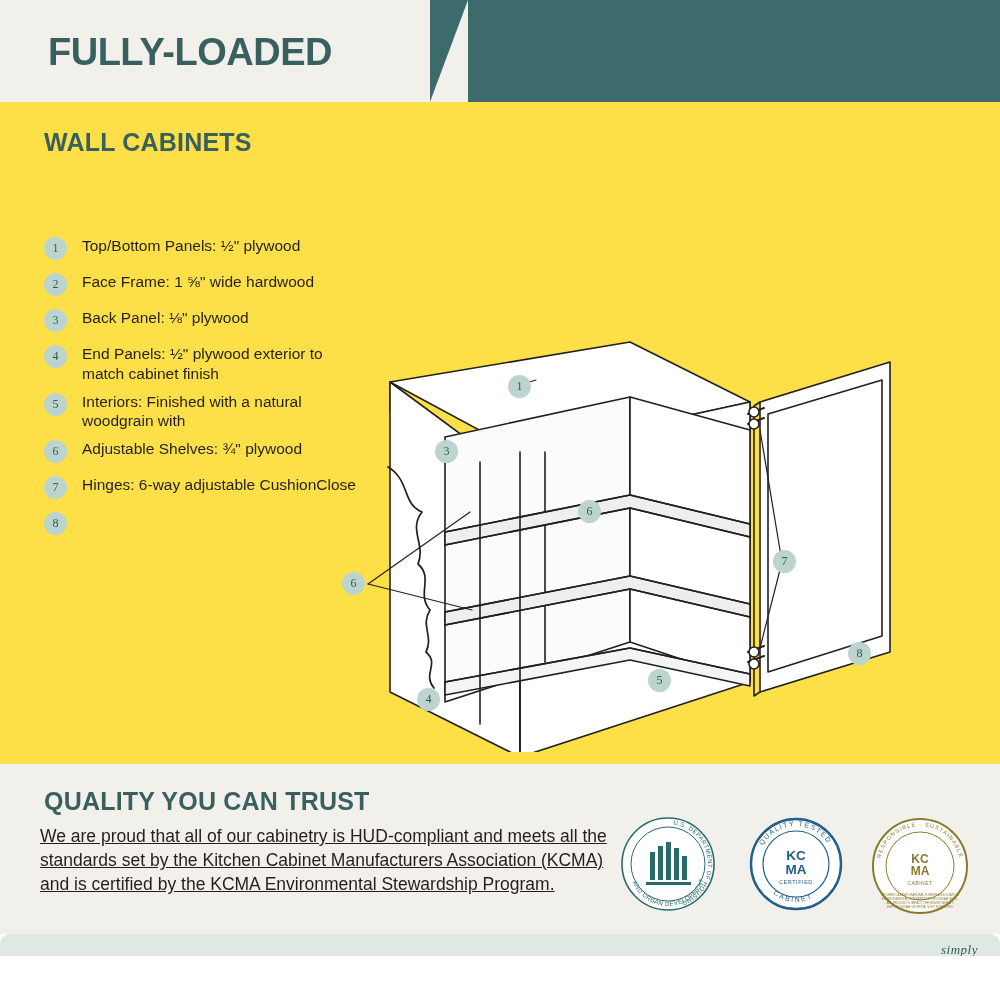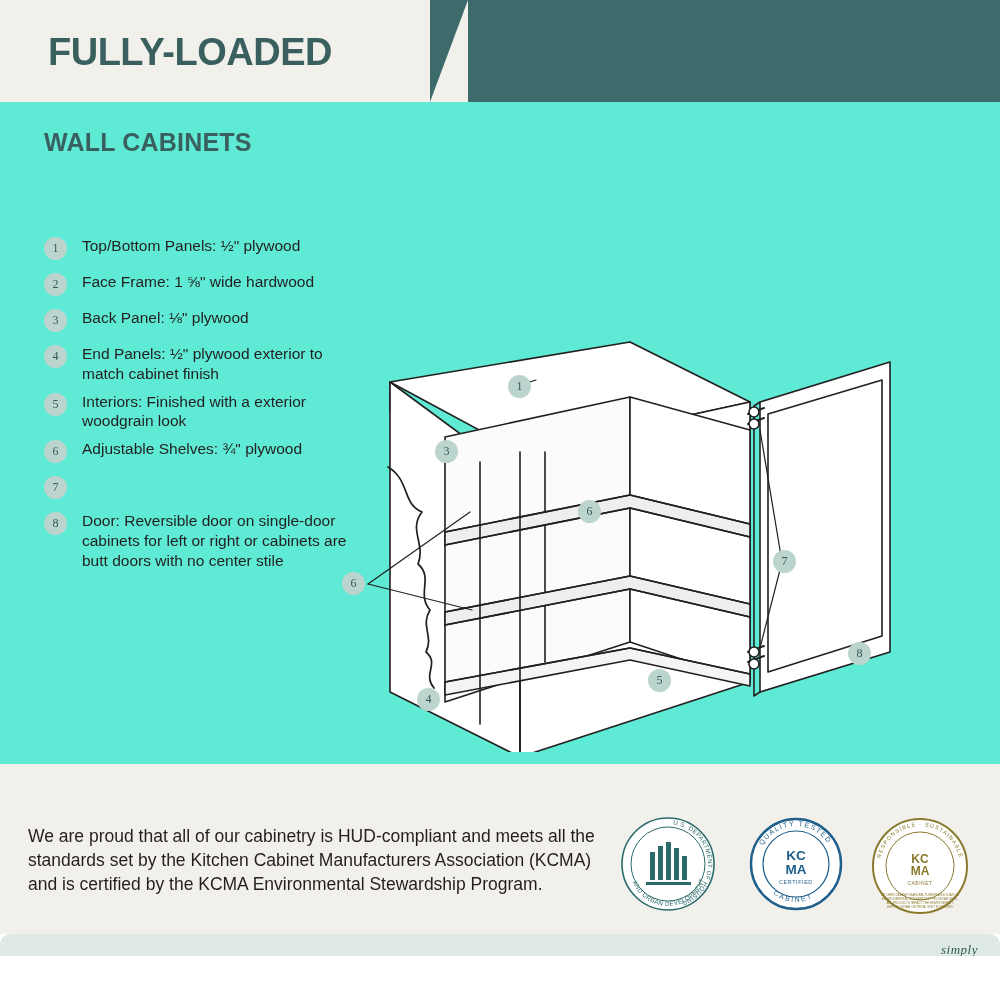--- a/index.html
+++ b/index.html
@@ -47,21 +47,21 @@
     font-weight: bold;
     letter-spacing: -0.5px;
     color: #39605f;
   }
 
   
   .body-area {
     position: absolute;
     left: 0; top: 102px;
     width: 1000px; height: 662px;
-    background: #5eead4;
+    background: #fde047;
   }
   .section-title {
     position: absolute;
     left: 44px; top: 26px;
     font-size: 25px;
     font-weight: bold;
     color: #39605f;
     letter-spacing: 0.2px;
   }
   .section-sub {
@@ -134,25 +134,26 @@
   .trust-title {
     position: absolute;
     left: 44px; top: 23px;
     font-size: 25px;
     font-weight: bold;
     color: #39605f;
     letter-spacing: 0.2px;
   }
   .trust-text {
     position: absolute;
-    left: 28px; top: 60px;
+    left: 40px; top: 60px;
     width: 570px;
     font-size: 17.5px;
     line-height: 1.38;
     color: #231f20;
+    text-decoration: underline;
   }
   .seals {
     position: absolute;
     left: 620px; top: 52px;
     width: 340px; height: 100px;
   }
   .seal { position: absolute; top: 0; }
 
   
   .footer-band {
@@ -218,32 +219,32 @@
       <div class="legend-item">
         <span class="badge">3</span>
         <span class="legend-text">Back Panel: ⅛" plywood</span>
       </div>
       <div class="legend-item">
         <span class="badge">4</span>
         <span class="legend-text">End Panels: ½" plywood exterior to match cabinet finish</span>
       </div>
       <div class="legend-item">
         <span class="badge">5</span>
-        <span class="legend-text">Interiors: Finished with a exterior woodgrain look</span>
+        <span class="legend-text">Interiors: Finished with a natural woodgrain with</span>
       </div>
       <div class="legend-item">
         <span class="badge">6</span>
         <span class="legend-text">Adjustable Shelves: ¾" plywood</span>
       </div>
       <div class="legend-item">
         <span class="badge">7</span>
+        <span class="legend-text">Hinges: 6-way adjustable CushionClose</span>
       </div>
       <div class="legend-item">
         <span class="badge">8</span>
-        <span class="legend-text">Door: Reversible door on single-door cabinets for left or right or cabinets are butt doors with no center stile</span>
       </div>
     </div>
 
     <div class="diagram">
       <svg width="660" height="540" viewBox="0 0 660 540">
         <g fill="none" stroke="#231f20" stroke-width="1.6" stroke-linejoin="round" stroke-linecap="round">
 
           <polygon points="60,170 300,130 420,190 190,240" fill="#ffffff"></polygon>
 
           <polyline points="60,170 60,200 190,266 190,240"></polyline>
@@ -310,20 +311,21 @@
       <div class="dot" style="left:443px; top:338px;">7</div>
       <div class="dot" style="left:518px; top:430px;">8</div>
       <div class="dot" style="left:12px;  top:360px;">6</div>
       <div class="dot" style="left:318px; top:457px;">5</div>
       <div class="dot" style="left:87px;  top:476px;">4</div>
       <div class="dot" style="left:262px; top:598px;">2</div>
     </div>
   </div>
 
   <div class="trust-band">
+    <div class="trust-title">QUALITY YOU CAN TRUST</div>
     <div class="trust-text">We are proud that all of our cabinetry is HUD-compliant and meets all the standards set by the Kitchen Cabinet Manufacturers Association (KCMA) and is certified by the KCMA Environmental Stewardship Program.</div>
 
     <div class="seals">
 
       <div class="seal" style="left:0px;">
         <svg width="96" height="96" viewBox="0 0 96 96">
           <circle cx="48" cy="48" r="46" fill="#ffffff" stroke="#2b6a6a" stroke-width="1.6"></circle>
           <circle cx="48" cy="48" r="37" fill="#ffffff" stroke="#2b6a6a" stroke-width="1"></circle>
           <g fill="#2b6a6a">
             <rect x="30" y="36" width="5" height="28"></rect>

